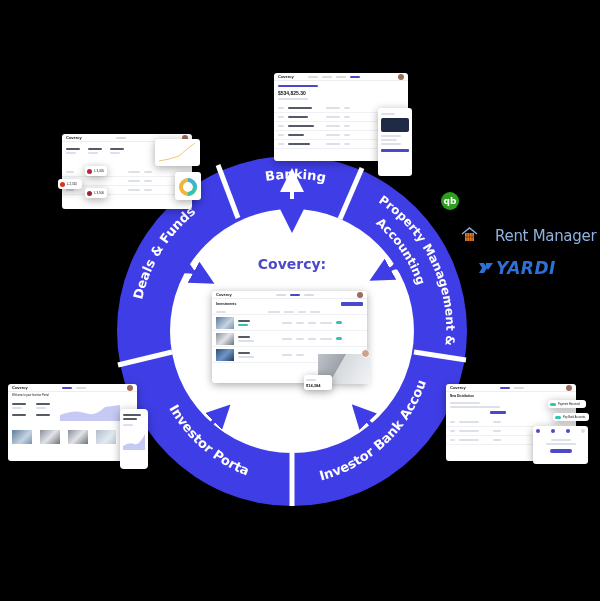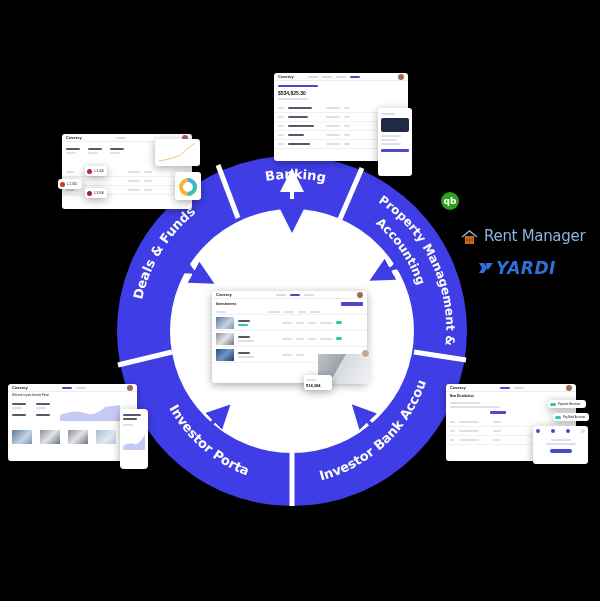--- a/index.html
+++ b/index.html
@@ -42,21 +42,21 @@
   .thumb.b { background: linear-gradient(135deg,#8a8f98,#e0e3e8 50%,#6d737c); }
   .thumb.c { background: linear-gradient(135deg,#2d4d7a,#6f95c6 50%,#1f3a5f); }
   .bldg { background: linear-gradient(120deg,#bfc3c9 0%,#9ea3aa 40%,#d6d9dd 41%,#f2f3f5 100%); }
 
   .logos .qb {
     position: absolute; left: 441px; top: 192px; width: 18px; height: 18px; border-radius: 50%;
     background: #2ca01c; color: #fff; font-size: 9px; font-weight: bold; display: flex;
     align-items: center; justify-content: center; font-family: "DejaVu Sans", sans-serif;
   }
   .logos .rm {
-    position: absolute; left: 461px; top: 227px; display: flex; align-items: flex-end; gap: 6px;
+    position: absolute; left: 461px; top: 227px; display: flex; align-items: flex-start; gap: 17px;
   }
   .rm-house {
     width: 17px; height: 15px; position: relative;
   }
   .rm-text { color: #8fb2e0; font-size: 15px; font-family: "DejaVu Sans", sans-serif; letter-spacing: -0.3px; }
   .logos .yardi {
     position: absolute; left: 479px; top: 258px; display: flex; align-items: center; gap: 3px;
   }
   .yardi-text { color: #2e6fd8; font-size: 17px; font-weight: bold; font-style: italic; font-family: "DejaVu Sans", sans-serif; letter-spacing: 0.5px; }
 </style>
@@ -106,20 +106,21 @@
       <text><textPath href="#arc-deals" startOffset="0%"><tspan id="t-deals">Deals &amp; Funds</tspan></textPath></text>
       <text><textPath href="#arc-banking" startOffset="25%"><tspan id="t-bank">Banking</tspan></textPath></text>
       <text font-size="12"><textPath href="#arc-prop" startOffset="2%"><tspan id="t-prop1">Property Management &amp;</tspan></textPath></text>
       <text font-size="12"><textPath href="#arc-prop2" startOffset="12%"><tspan id="t-prop2">Accounting</tspan></textPath></text>
       <text><textPath href="#arc-portal" startOffset="8%"><tspan id="t-portal">Investor Portal</tspan></textPath></text>
       <text><textPath href="#arc-iba" startOffset="4%"><tspan id="t-iba">Investor Bank Accounts</tspan></textPath></text>
     </g>
   </svg>
 
   <div class="hub-title">
+    <span class="brand">Covercy:</span>
   </div>
 
   <div class="card" style="left:212px;top:291px;width:155px;height:92px;">
     <div class="bar">
         <span class="logo-txt">Covercy</span>
         <span class="navtxt" style="margin-left:40px"></span>
         <span class="navtxt active"></span>
         <span class="navtxt"></span>
         <span class="avatar"></span>
       </div>

